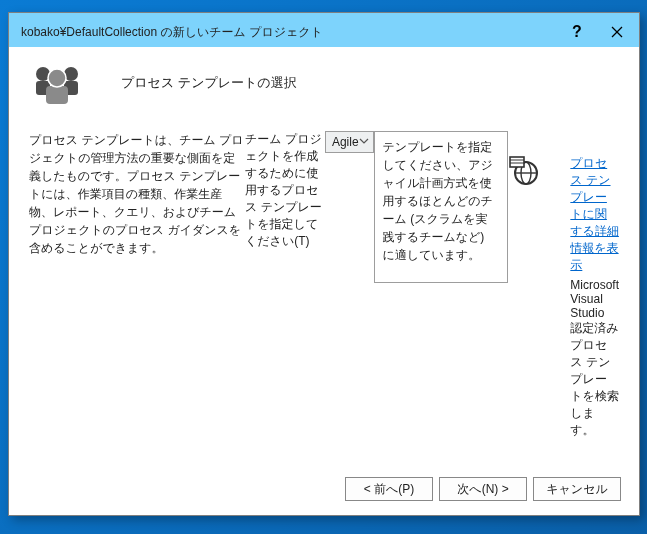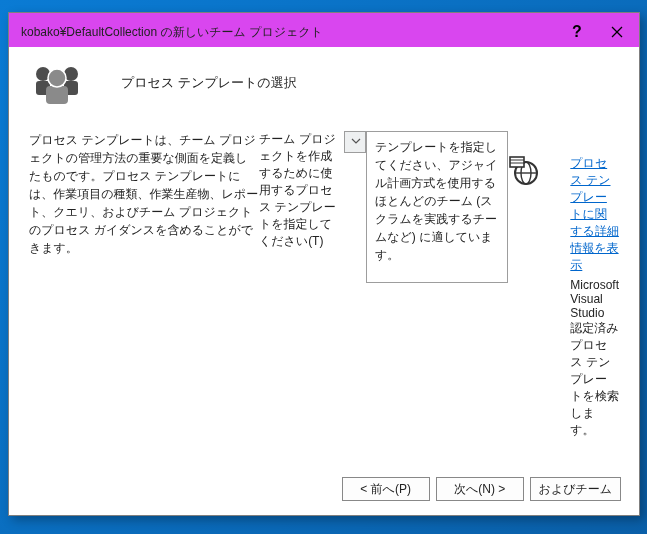--- a/index.html
+++ b/index.html
@@ -23,21 +23,21 @@
     border: 1px solid #7f7f7f;
     box-shadow: 4px 4px 10px rgba(0,0,0,0.3);
     display: flex;
     flex-direction: column;
   }
   .titlebar {
     height: 34px;
     display: flex;
     align-items: center;
     padding: 4px 2px 0 12px;
-    background: #d946ef;
+    background: #7dd3fc;
   }
   .titlebar-text {
     flex: 1;
     color: #222;
     font-size: 12px;
   }
   .titlebar-btn {
     width: 40px;
     height: 30px;
     display: flex;
@@ -152,20 +152,21 @@
     <div class="header-title">プロセス テンプレートの選択</div>
   </div>
 
   <div class="body">
 
     <div class="intro-text">プロセス テンプレートは、チーム プロジェクトの管理方法の重要な側面を定義したものです。プロセス テンプレートには、作業項目の種類、作業生産物、レポート、クエリ、およびチーム プロジェクトのプロセス ガイダンスを含めることができます。</div>
 
     <div class="field-label">チーム プロジェクトを作成するために使用するプロセス テンプレートを指定してください(T)</div>
 
     <div class="combo">
+      <div class="combo-text">Agile</div>
       <div class="combo-chevron">
         <svg viewBox="0 0 10 10">
             <path d="M1 3 L5 7 L9 3" fill="none" stroke="#555" stroke-width="1.2"></path>
           </svg>
       </div>
     </div>
 
     <div class="desc-box">テンプレートを指定してください、アジャイル計画方式を使用するほとんどのチーム (スクラムを実践するチームなど) に適しています。</div>
 
     <div class="info-row">
@@ -183,16 +184,16 @@
         <a class="link">プロセス テンプレートに関する詳細情報を表示</a>
         <div class="info-sub">Microsoft Visual Studio 認定済みプロセス テンプレートを検索します。</div>
       </div>
     </div>
 
   </div>
 
   <div class="button-row">
     <div class="btn">&lt; 前へ(P)</div>
     <div class="btn">次へ(N) &gt;</div>
-    <div class="btn">およびチーム</div>
+    <div class="btn">キャンセル</div>
   </div>
 
 </div>
 
 </body></html>

